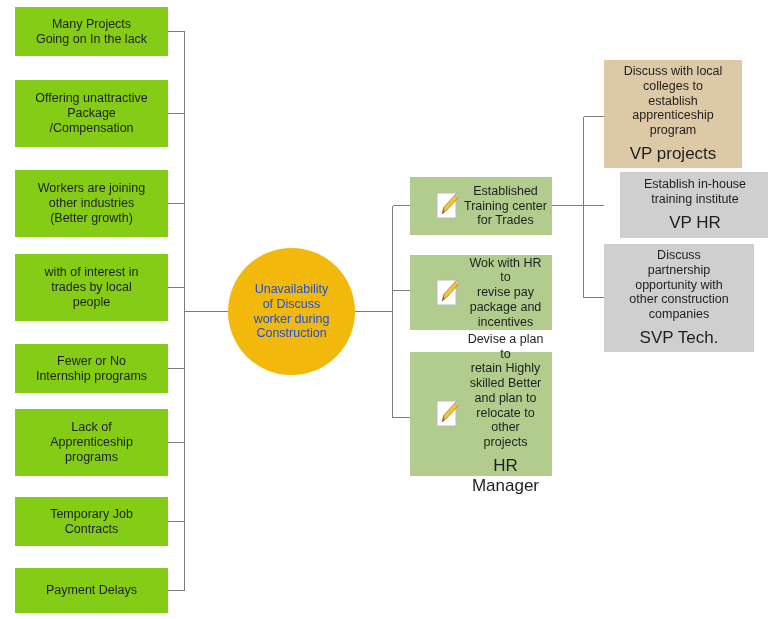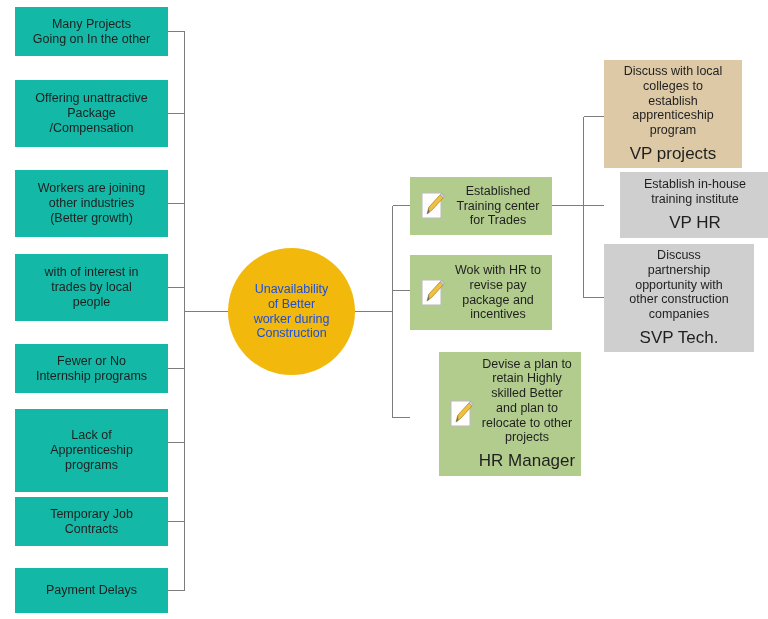--- a/index.html
+++ b/index.html
@@ -31,29 +31,29 @@
     display: flex;
     flex-direction: column;
     align-items: center;
     justify-content: center;
     text-align: center;
     color: #1f1f1f;
     line-height: 1.18;
     padding: 2px 4px;
   }
   .cause {
-    background: #14b8a6;
+    background: #84cc16;
     font-size: 12.5px;
   }
   .action {
     background: #b2cc8e;
     font-size: 12.5px;
     flex-direction: row;
     justify-content: flex-start;
-    padding-left: 8px;
+    padding-left: 23px;
   }
   .action .body {
     flex: 1;
     display: flex;
     flex-direction: column;
     align-items: center;
     justify-content: center;
     text-align: center;
     padding-left: 2px;
   }
@@ -108,21 +108,21 @@
       <path d="M552 205.5 L583.5 205.5"></path>
       <path d="M583.5 116.5 L583.5 297.5"></path>
       <path d="M583.5 116.5 L604 116.5"></path>
       <path d="M583.5 205.5 L604 205.5"></path>
       <path d="M583.5 297.5 L604 297.5"></path>
     </g>
   </svg>
 
   <div class="node cause lines" style="left:15px; top:7px; width:153px; height:49px;">
     <span>Many Projects</span>
-    <span>Going on In the other</span>
+    <span>Going on In the lack</span>
   </div>
 
   <div class="node cause lines" style="left:15px; top:80px; width:153px; height:67px;">
     <span>Offering unattractive</span>
     <span>Package</span>
     <span>/Compensation</span>
   </div>
 
   <div class="node cause lines" style="left:15px; top:170px; width:153px; height:67px;">
     <span>Workers are joining</span>
@@ -134,38 +134,38 @@
     <span>with of interest in</span>
     <span>trades by local</span>
     <span>people</span>
   </div>
 
   <div class="node cause lines" style="left:15px; top:344px; width:153px; height:49px;">
     <span>Fewer or No</span>
     <span>Internship programs</span>
   </div>
 
-  <div class="node cause lines" style="left:15px; top:409px; width:153px; height:83px;">
+  <div class="node cause lines" style="left:15px; top:409px; width:153px; height:67px;">
     <span>Lack of</span>
     <span>Apprenticeship</span>
     <span>programs</span>
   </div>
 
   <div class="node cause lines" style="left:15px; top:497px; width:153px; height:49px;">
     <span>Temporary Job</span>
     <span>Contracts</span>
   </div>
 
   <div class="node cause lines" style="left:15px; top:568px; width:153px; height:45px;">
     <span>Payment Delays</span>
   </div>
 
   <div class="node central lines" style="left:228px; top:248px; width:127px; height:127px;">
     <span>Unavailability</span>
-    <span>of Better</span>
+    <span>of Discuss</span>
     <span>worker during</span>
     <span>Construction</span>
   </div>
 
   <div class="node action" style="left:410px; top:177px; width:142px; height:58px;">
     <span class="note-icon">
       <svg viewBox="0 0 28 32" width="28" height="32" xmlns="http://www.w3.org/2000/svg">
         <rect x="4" y="3" width="19" height="25" fill="#ffffff" stroke="#b9b9b9" stroke-width="1"></rect>
         <polygon points="9,24 11,17 22,5 25,8 14,20" fill="#f0c040" stroke="#b08a1e" stroke-width="0.8"></polygon>
         <polygon points="9,24 11.4,22.6 11,17" fill="#6e6e6e"></polygon>
@@ -189,21 +189,21 @@
       </svg>
     </span>
     <span class="body lines">
       <span>Wok with HR to</span>
       <span>revise pay</span>
       <span>package and</span>
       <span>incentives</span>
     </span>
   </div>
 
-  <div class="node action" style="left:410px; top:352px; width:142px; height:124px;margin-left:29px;">
+  <div class="node action" style="left:410px; top:352px; width:142px; height:124px;">
     <span class="note-icon">
       <svg viewBox="0 0 28 32" width="28" height="32" xmlns="http://www.w3.org/2000/svg">
         <rect x="4" y="3" width="19" height="25" fill="#ffffff" stroke="#b9b9b9" stroke-width="1"></rect>
         <polygon points="9,24 11,17 22,5 25,8 14,20" fill="#f0c040" stroke="#b08a1e" stroke-width="0.8"></polygon>
         <polygon points="9,24 11.4,22.6 11,17" fill="#6e6e6e"></polygon>
         <polygon points="22,5 25,8 26.5,6.2 23.6,3.4" fill="#cfcfcf" stroke="#9a9a9a" stroke-width="0.6"></polygon>
       </svg>
     </span>
     <span class="body lines">
       <span>Devise a plan to</span>

